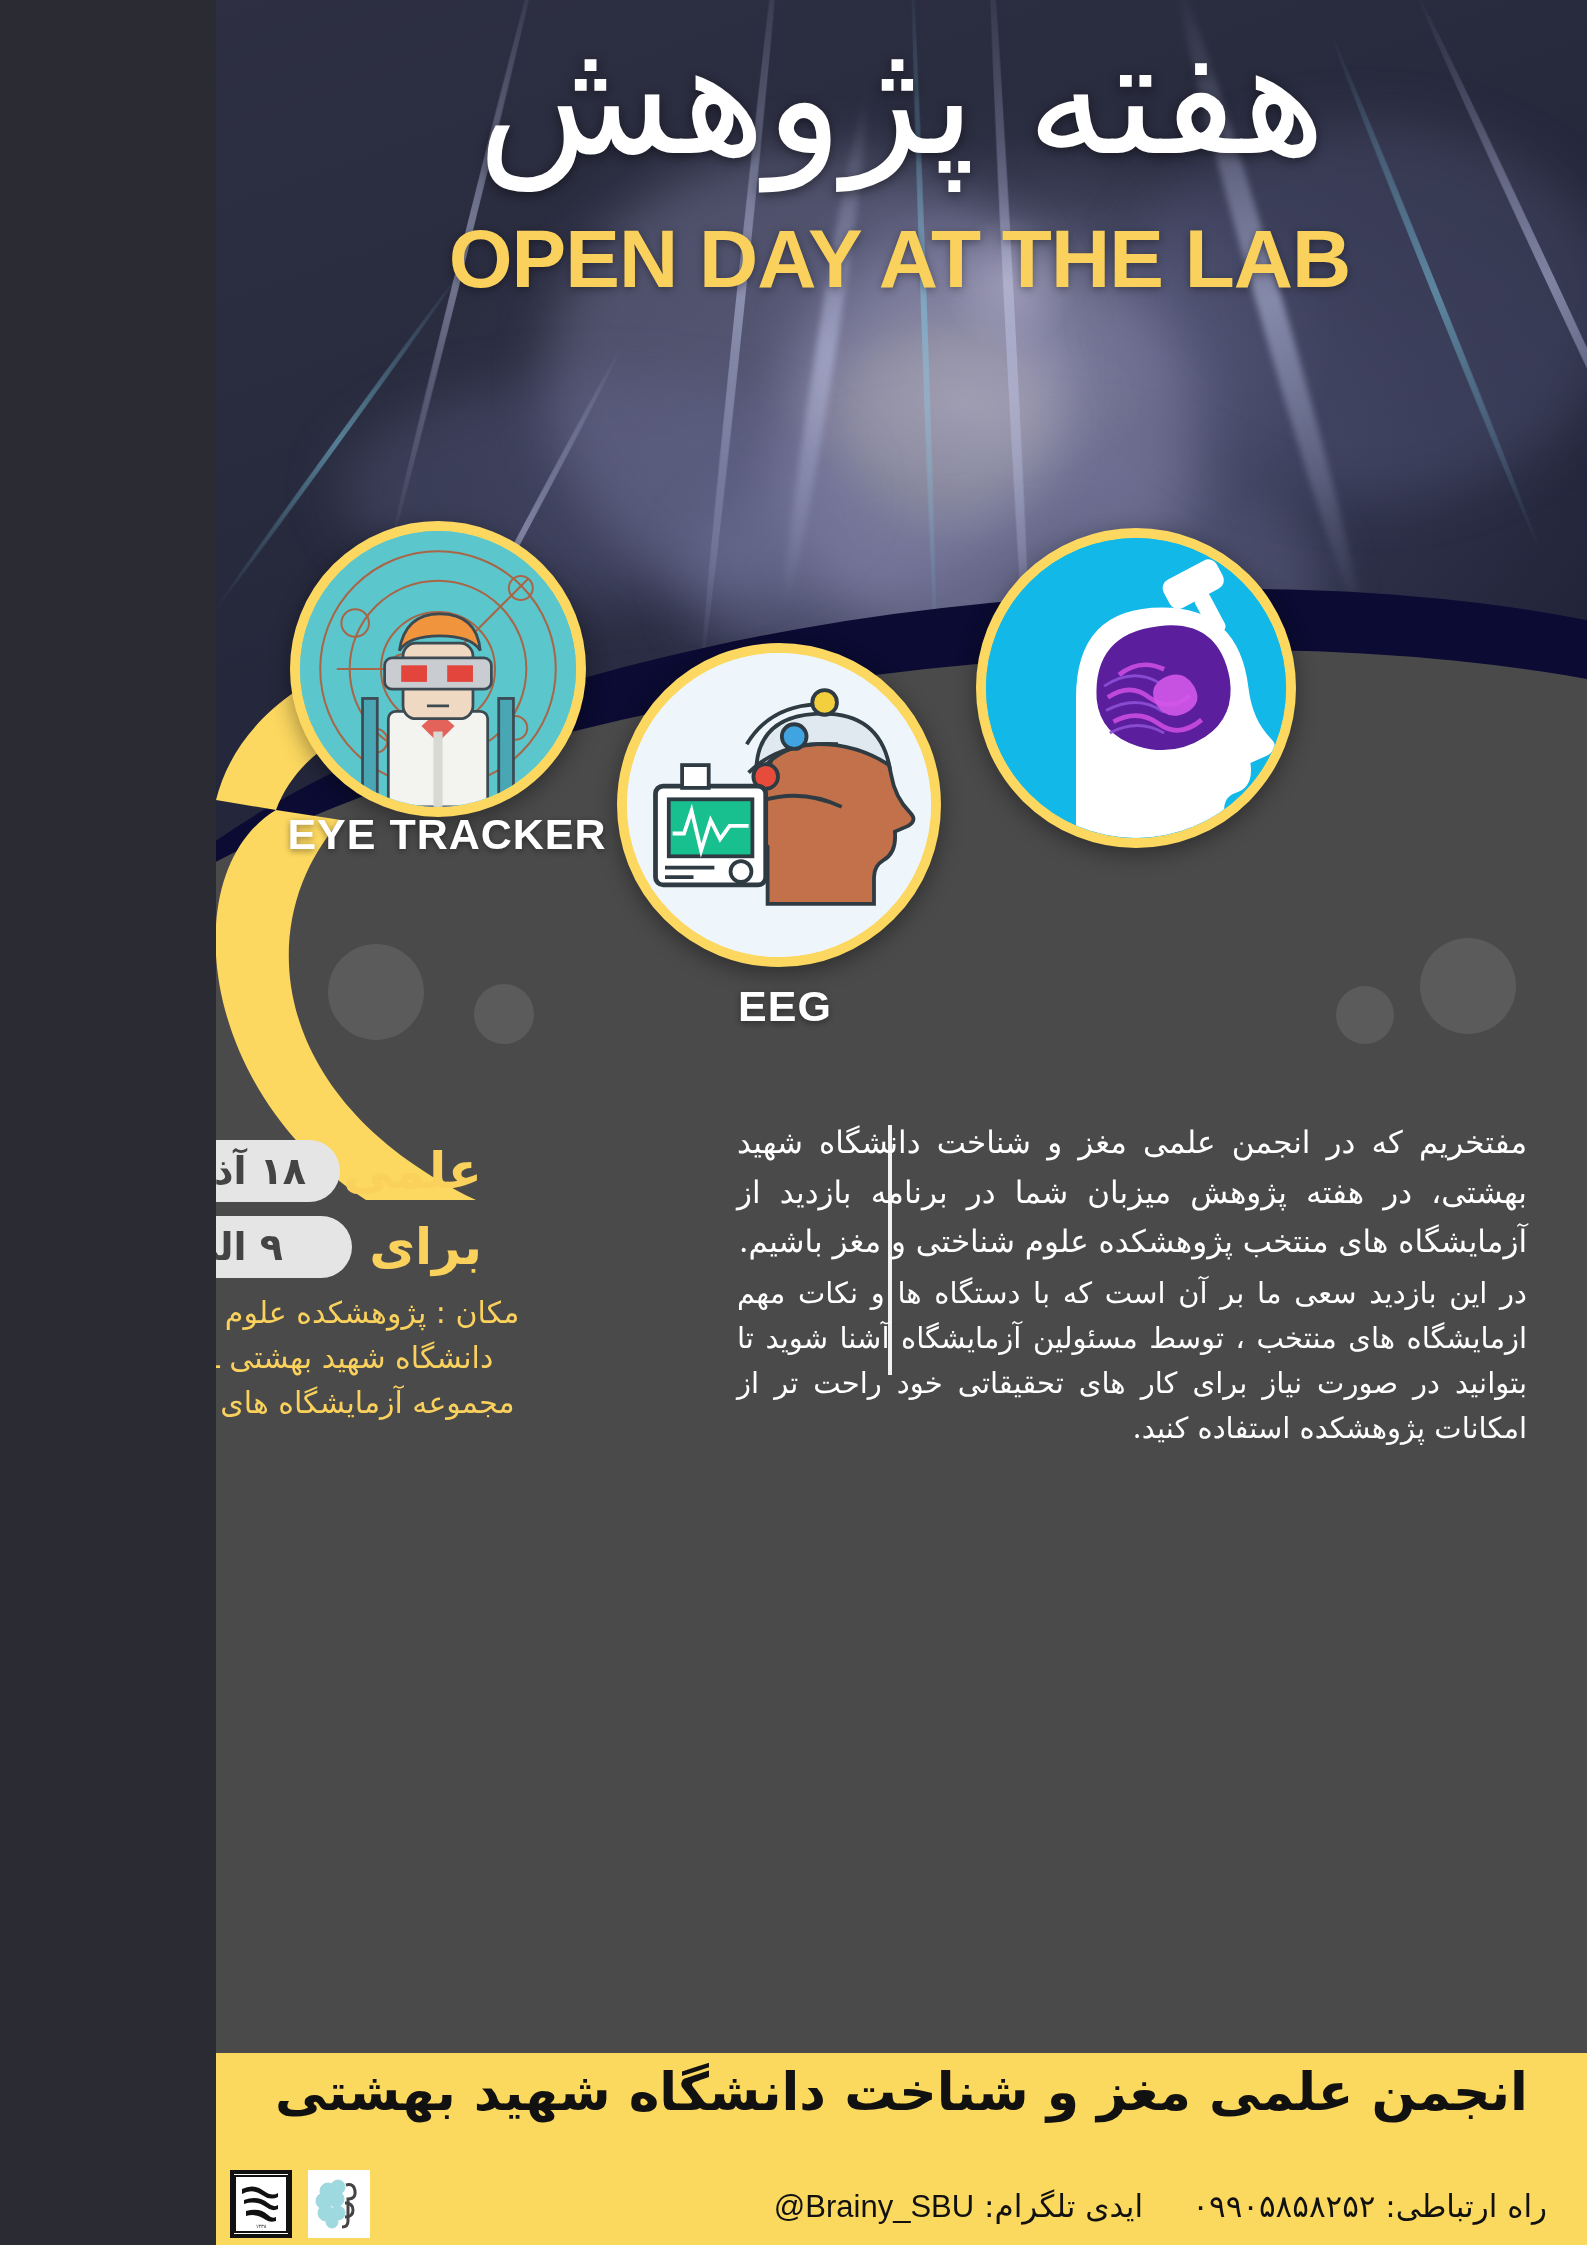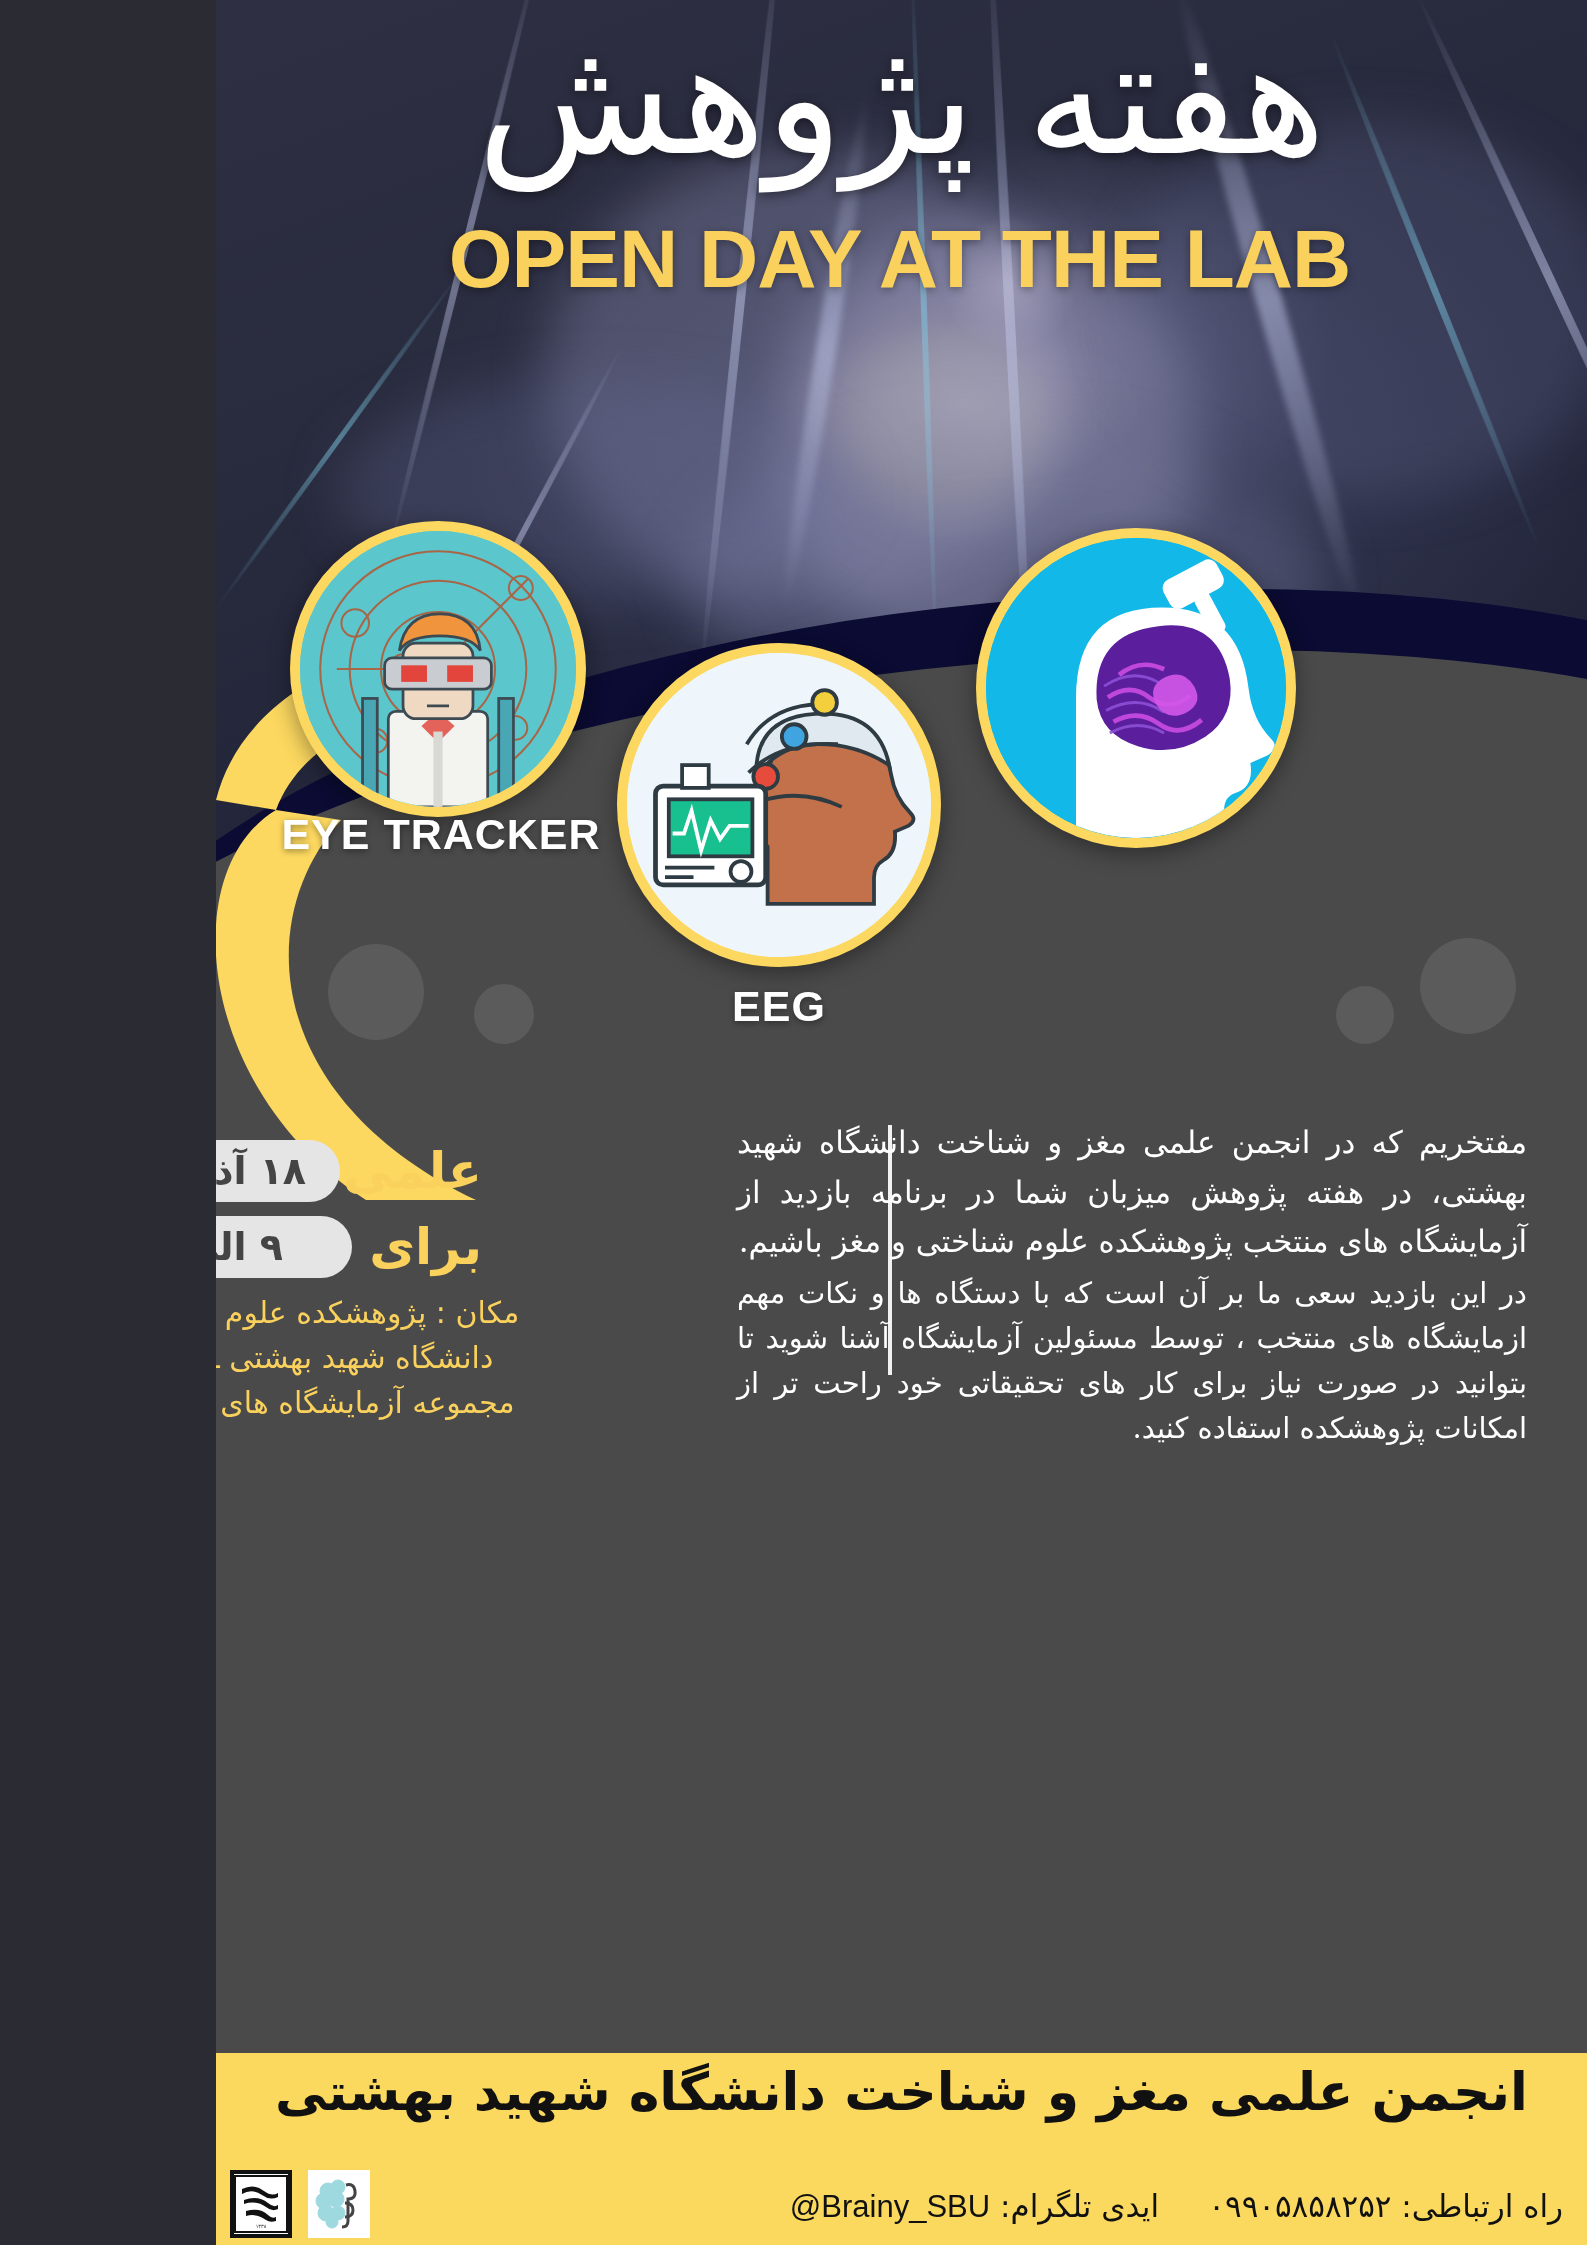--- a/index.html
+++ b/index.html
@@ -95,20 +95,21 @@
   .circle.eeg { left:401px; top:643px; width:324px; height:324px; background:#eaf4fa; }
   .circle.tms { left:760px; top:528px; width:320px; height:320px; background:#11b8e8; }
 
   .lbl{
     position:absolute;
     color:#ffffff; font-weight:bold;
     font-family:"Liberation Sans","DejaVu Sans",sans-serif;
     letter-spacing:1px;
     text-shadow:0 2px 6px rgba(0,0,0,.4);
     direction:ltr;
+    margin-left:6px;
   }
   .lbl.eye { left:60px;  top:810px; width:330px; text-align:center; font-size:43px; }
   .lbl.eeg { left:401px; top:982px; width:324px; text-align:center; font-size:43px; }
   .lbl.tms { left:760px; top:820px; width:320px; text-align:center; font-size:43px; }
 
   
   .dot{ position:absolute; border-radius:50%; background:#5b5b5b; }
 
   .divider-v{
     position:absolute; left:672px; top:1125px;
@@ -150,21 +151,21 @@
     width:1587px; height:192px;
     background:#fbd95e;
   }
   .footer-title{
     position:absolute; left:0; right:0; top:2062px;
     text-align:center; color:#111;
     font-size:52px; font-weight:bold; direction:rtl;
     font-family:"DejaVu Sans",sans-serif;
   }
   .footer-contact{
-    position:absolute; right:24px; top:2188px;
+    position:absolute; right:40px; top:2188px;
     color:#111; font-size:31px; direction:rtl;
     font-family:"DejaVu Sans",sans-serif; white-space:nowrap;
   }
   .footer-contact .tg{ direction:ltr; display:inline-block; font-family:"Liberation Sans",sans-serif; }
 
   
   .logo-sbu{
     position:absolute; left:14px; top:2170px; width:62px; height:68px;
     background:#fff; border:4px solid #111;
     display:flex; align-items:center; justify-content:center;

